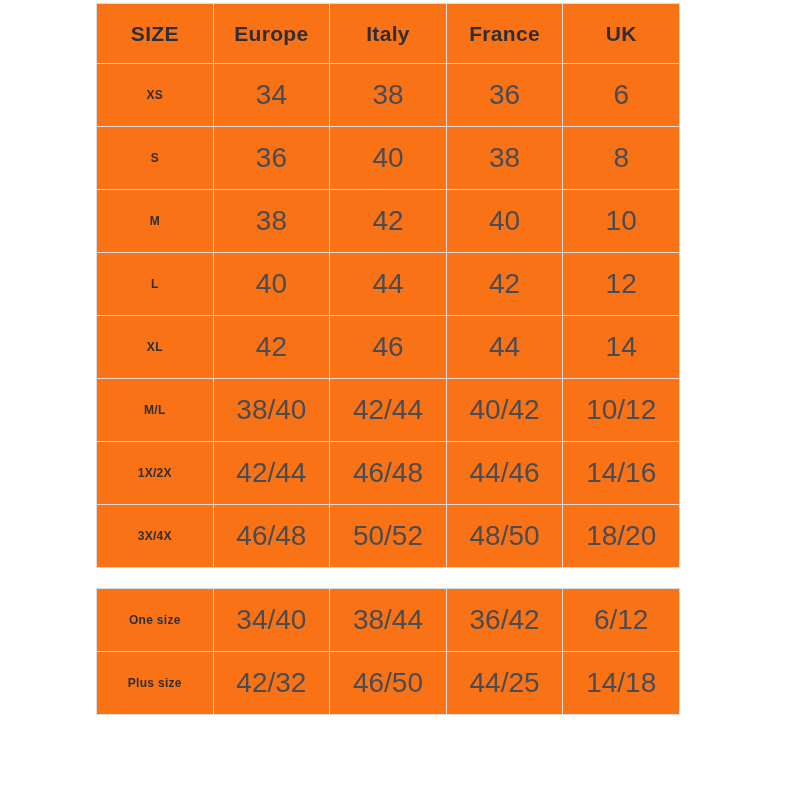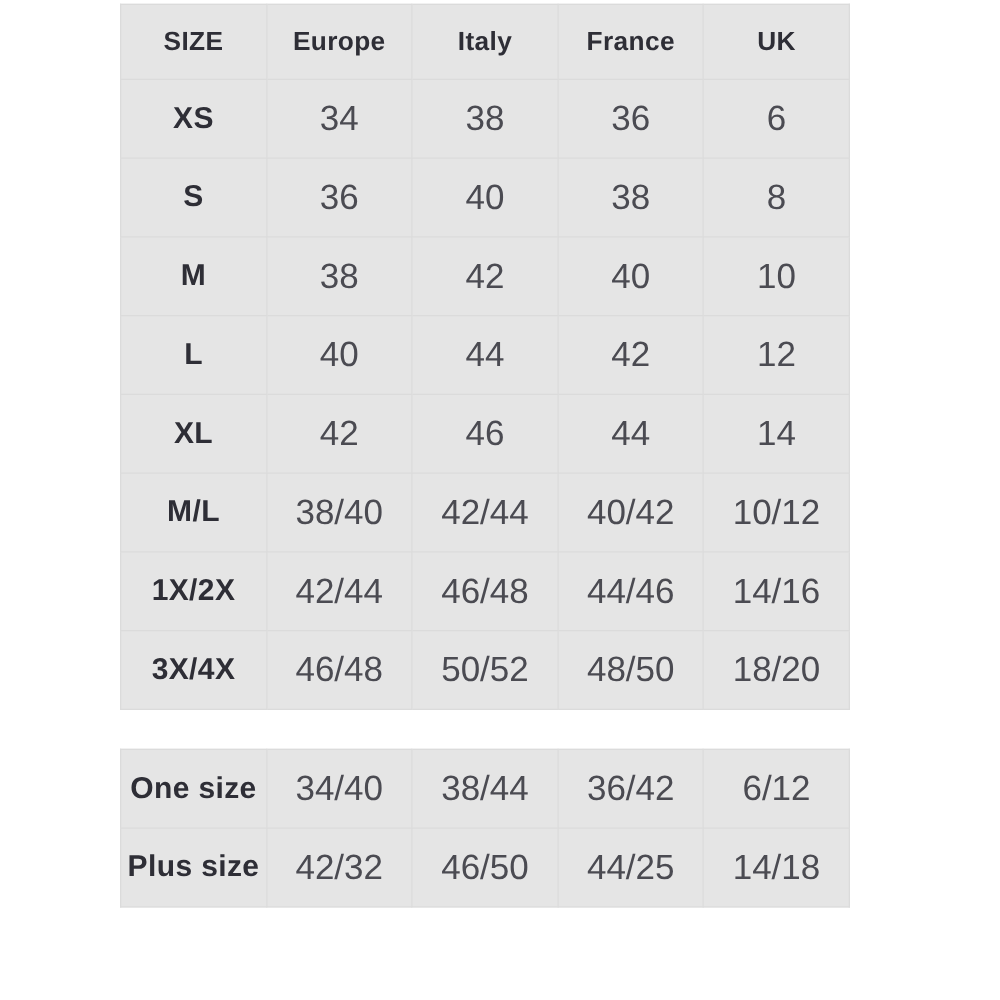--- a/index.html
+++ b/index.html
@@ -20,21 +20,21 @@
     font-family:"Liberation Sans","DejaVu Sans",sans-serif;
   }
   .page{
     box-sizing:border-box;
     padding:3px 0 0 96px;
   }
   table.size-table{
     border-collapse:collapse;
     table-layout:fixed;
     width:584px;
-    background:#e5e5e5;
+    background:#f97316;
   }
   table.size-table th,
   table.size-table td{
     border:1px solid var(--border-color);
     text-align:center;
     vertical-align:middle;
     padding:0;
     overflow:hidden;
     white-space:nowrap;
   }
@@ -42,32 +42,32 @@
     height:59px;
     font-size:21px;
     font-weight:700;
     color:var(--heading-text);
     letter-spacing:0.3px;
   }
   table.size-table td{
     height:62px;
   }
   td.row-label{
-    font-size:24px;
+    font-size:12px;
     font-weight:700;
     color:var(--heading-text);
     letter-spacing:0.3px;
   }
   td.cell-value{
     font-size:28px;
     font-weight:400;
     color:var(--value-text);
   }
   table.size-table.second{
-    margin-top:31px;
+    margin-top:20px;
   }
 </style>
 </head>
 <body>
 
 <div class="page">
   <table class="size-table" id="table-0">
       <thead>
         <tr>
           <th>SIZE</th>

